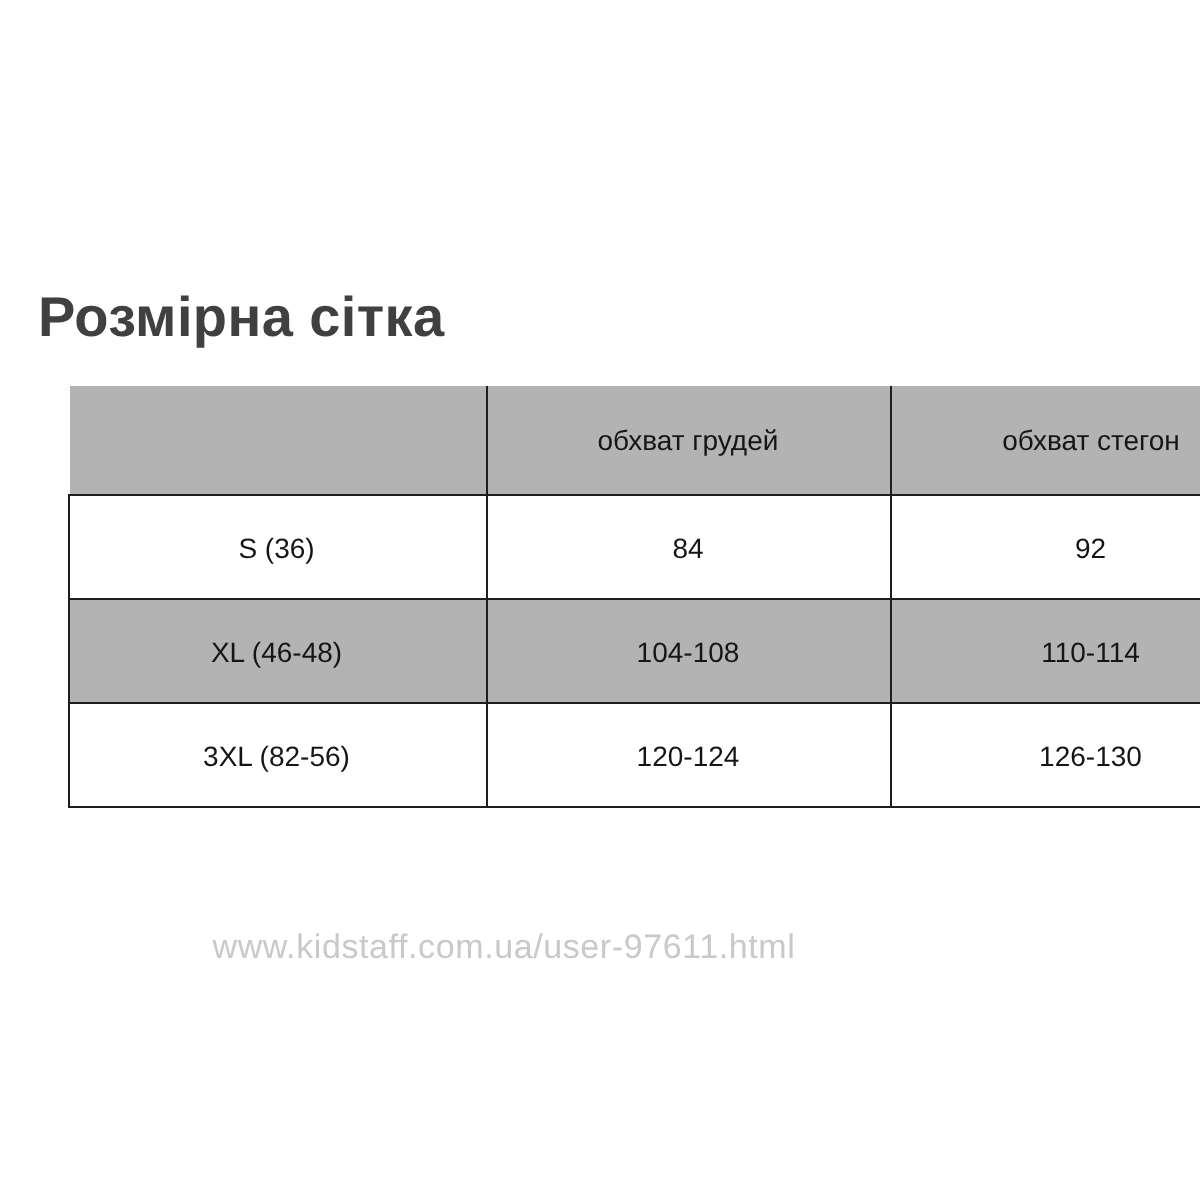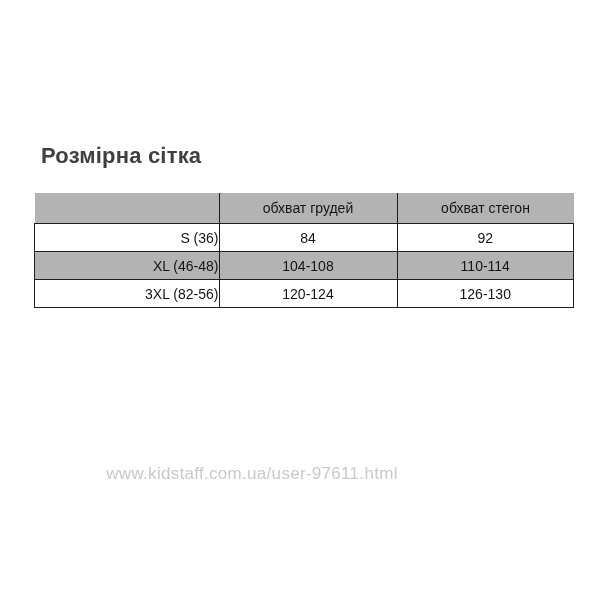--- a/index.html
+++ b/index.html
@@ -10,56 +10,56 @@
   }
   .page {
     position: relative;
     width: 600px;
     height: 600px;
     background: #ffffff;
     overflow: hidden;
   }
   .title {
     position: absolute;
-    left: 41px;
+    left: 19px;
     top: 143px;
     margin: 0;
-    font-size: 22px;
+    font-size: 28px;
     font-weight: 700;
     color: #404040;
     letter-spacing: 0.2px;
   }
   table.size-table {
     position: absolute;
     left: 34px;
     top: 193px;
     width: 537px;
     border-collapse: collapse;
     table-layout: fixed;
     font-size: 14px;
     color: #151515;
   }
   .size-table th, .size-table td {
     border: 1.5px solid #1e1e1e;
     font-weight: 400;
-    padding: 0;
+    padding: 12px;
     overflow: hidden;
     white-space: nowrap;
   }
   .size-table thead th {
     background: #b3b3b3;
     height: 30px;
     border-top: none;
     font-size: 14px;
   }
   .size-table thead th:first-child { border-left: none; }
   .size-table thead th:last-child  { border-right: none; }
   .size-table tbody td { height: 27px; background: #ffffff; }
   .size-table tbody tr:nth-child(even) td { background: #b3b3b3; }
-  .col-size  { width: 184px; text-align: right; margin-left: 16px; }
+  .col-size  { width: 184px; text-align: center; margin-left: 16px; }
   td.col-size { padding-left: 11px; }
   .col-chest { width: 177px; text-align: center; }
   .col-hips  { width: 176px; text-align: center; }
   .watermark {
     position: absolute;
     left: 0;
     top: 464px;
     width: 504px;
     text-align: center;
     font-size: 17px;

